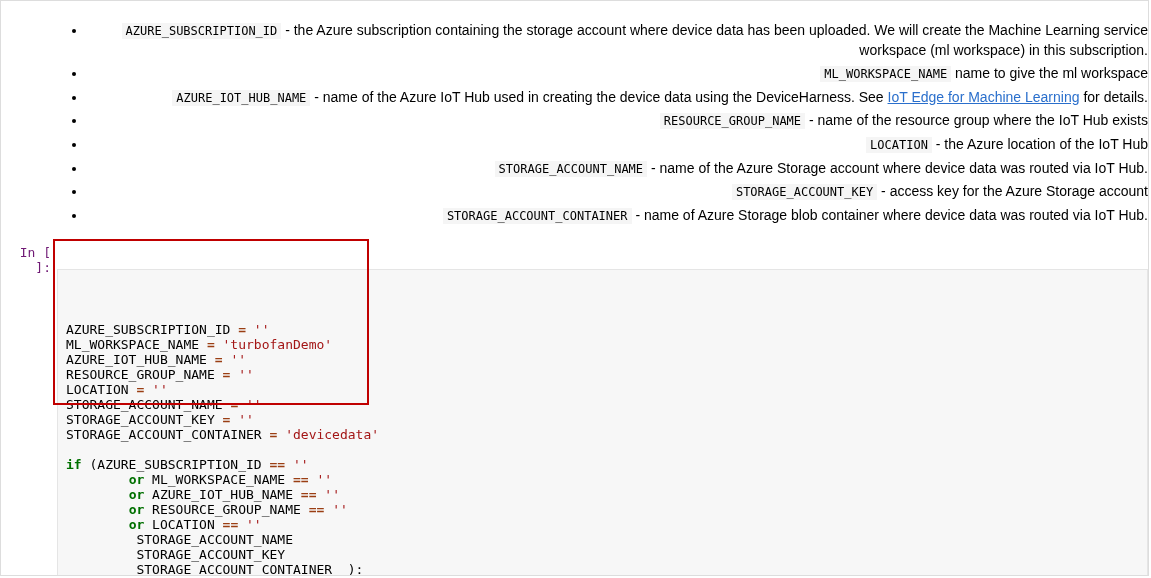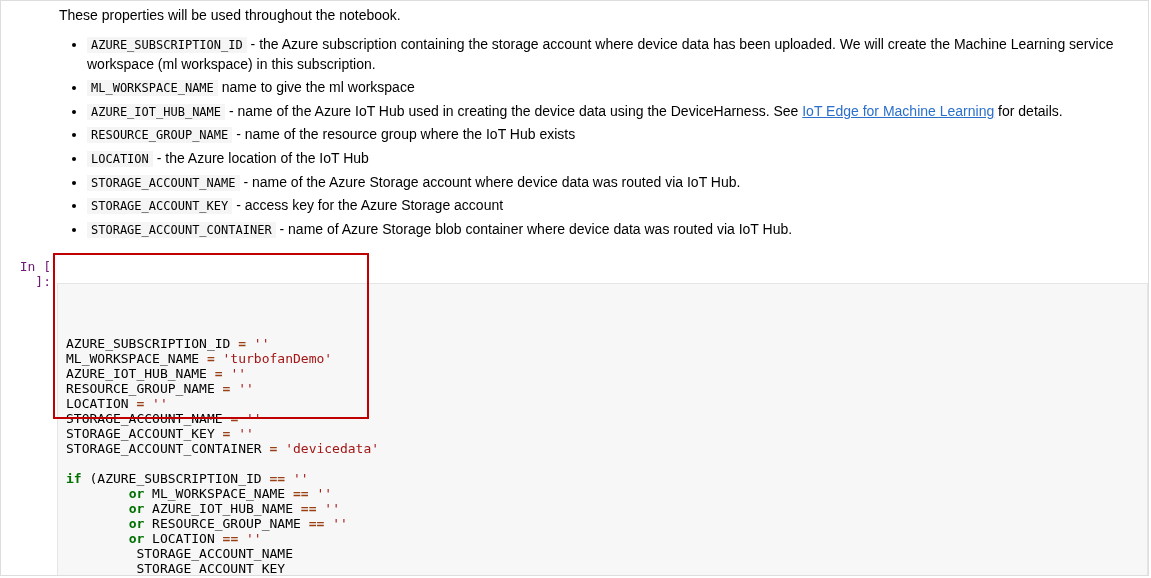--- a/index.html
+++ b/index.html
@@ -24,21 +24,22 @@
     font-size: 20px;
     font-weight: bold;
     margin: 8px 0 10px 0;
   }
   p.desc {
     margin: 6px 0 10px 0;
   }
   ul.prop-list {
     list-style: disc;
     padding-left: 28px;
-    margin: 12px 0 0 0;
+    margin: 20px 0 0 0;
+    text-align: right;
   }
   ul.prop-list li {
     margin-bottom: 4px;
     line-height: 1.4;
   }
   code.inline {
     font-family: Menlo, Consolas, monospace;
     background: #f5f5f5;
     padding: 1px 4px;
     font-size: 12px;
@@ -80,21 +81,20 @@
   .tok-op { color: #9a3e13; font-weight: bold; }
   .tok-str { color: #a31515; }
   .tok-kw { color: #007000; font-weight: bold; }
 </style>
 </head>
 <body>
 
 <div class="notebook">
 
   <div class="markdown-cell">
-    <p class="desc">These properties will be used throughout the notebook.</p>
     <ul class="prop-list" id="prop-list">
         <li><code class="inline">AZURE_SUBSCRIPTION_ID</code> - the Azure subscription containing the storage account where device data has been uploaded. We will create the Machine Learning service workspace (ml workspace) in this subscription.</li>
         <li><code class="inline">ML_WORKSPACE_NAME</code> name to give the ml workspace</li>
         <li><code class="inline">AZURE_IOT_HUB_NAME</code> - name of the Azure IoT Hub used in creating the device data using the DeviceHarness. See <a class="link" href="#">IoT Edge for Machine Learning</a> for details.</li>
         <li><code class="inline">RESOURCE_GROUP_NAME</code> - name of the resource group where the IoT Hub exists</li>
         <li><code class="inline">LOCATION</code> - the Azure location of the IoT Hub</li>
         <li><code class="inline">STORAGE_ACCOUNT_NAME</code> - name of the Azure Storage account where device data was routed via IoT Hub.</li>
         <li><code class="inline">STORAGE_ACCOUNT_KEY</code> - access key for the Azure Storage account</li>
         <li><code class="inline">STORAGE_ACCOUNT_CONTAINER</code> - name of Azure Storage blob container where device data was routed via IoT Hub.</li>
       </ul>

